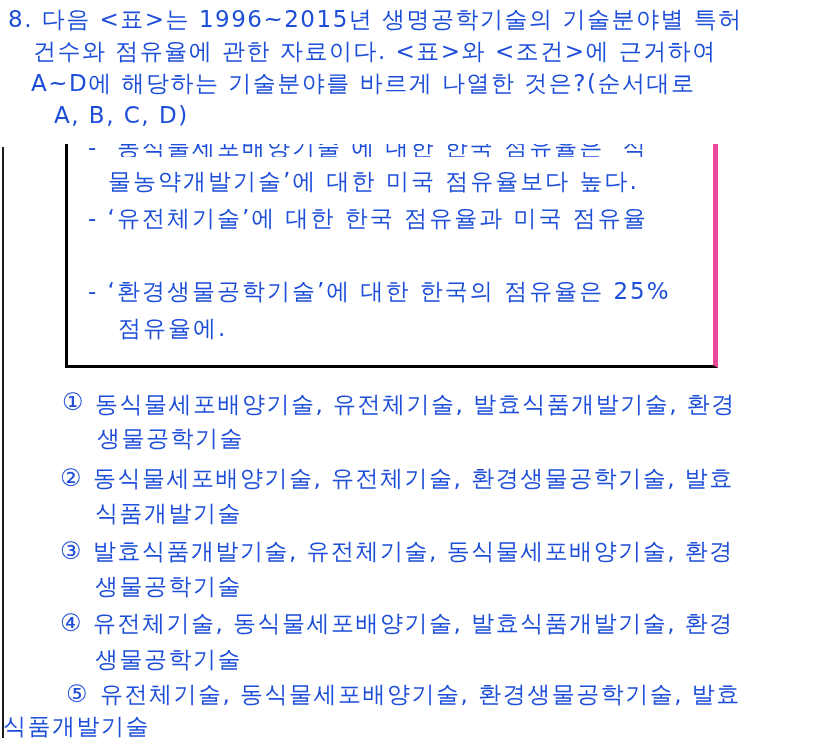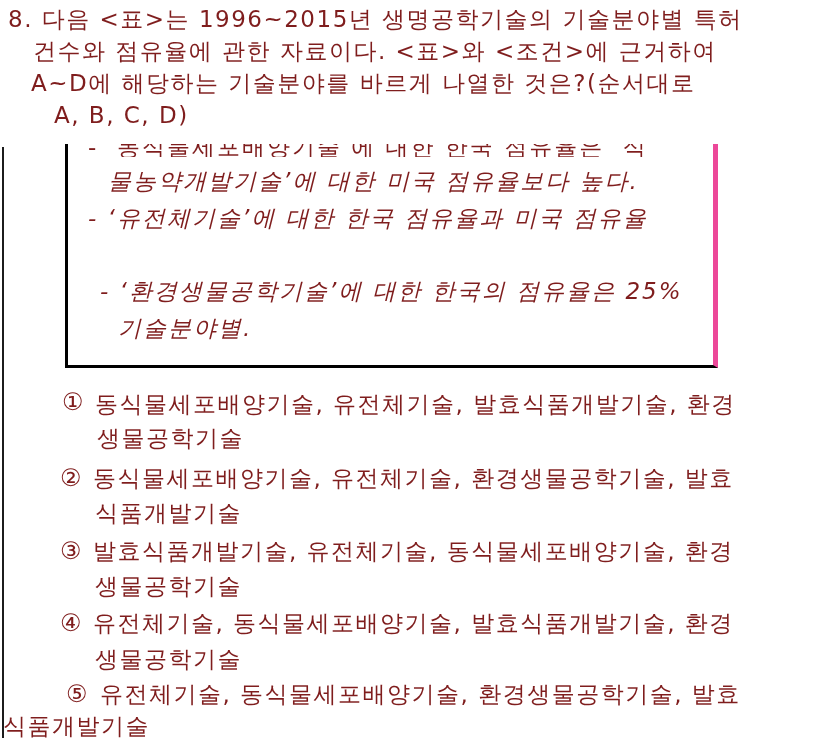--- a/index.html
+++ b/index.html
@@ -5,21 +5,21 @@
   html, body {
     margin: 0;
     padding: 0;
     background: #ffffff;
   }
   .page {
     position: relative;
     width: 826px;
     height: 738px;
     background: #ffffff;
-    color: #7f1d1d;
+    color: #1d4ed8;
     font-family: "DejaVu Sans", sans-serif;
     font-size: 23px;
     font-weight: 500;
     overflow: hidden;
   }
   .line {
     position: absolute;
     white-space: nowrap;
     letter-spacing: 1.5px;
     line-height: 26px;
@@ -60,25 +60,25 @@
     height: 13px;
     overflow: hidden;
   }
   .cond-clip .clip-inner {
     position: absolute;
     left: 20px;
     top: -12px;
     white-space: nowrap;
     letter-spacing: 2px;
   }
-  .cond-line { letter-spacing: 2px; font-style: italic; }
+  .cond-line { letter-spacing: 2px; }
   .c-line0 { left: 40px; top: 24px;  }
   .c-line1 { left: 20px; top: 61px;  }
   .c-line2 { left: 50px; top: 98px;  }
-  .c-line3 { left: 32px; top: 134px; }
+  .c-line3 { left: 20px; top: 134px; }
   .c-line4 { left: 50px; top: 171px; }
 
   
   .opt-marker {
     position: absolute;
     white-space: nowrap;
     font-size: 24px;
     line-height: 26px;
   }
   .o1-m { left: 62px; top: 389px; }
@@ -115,21 +115,21 @@
 
   <div class="left-rule"></div>
 
   <div class="cond-box">
     <div class="cond-clip">
       <div class="clip-inner">- ‘동식물세포배양기술’에 대한 한국 점유율은 ‘식</div>
     </div>
     <div class="line cond-line c-line0">물농약개발기술’에 대한 미국 점유율보다 높다.</div>
     <div class="line cond-line c-line1">- ‘유전체기술’에 대한 한국 점유율과 미국 점유율</div>
     <div class="line cond-line c-line3">- ‘환경생물공학기술’에 대한 한국의 점유율은 25%</div>
-    <div class="line cond-line c-line4">기술분야별.</div>
+    <div class="line cond-line c-line4">점유율에.</div>
   </div>
 
   <div>
 
     <div>
       <div class="opt-marker o1-m">①</div>
       <div class="line o1-l1">동식물세포배양기술, 유전체기술, 발효식품개발기술, 환경</div>
       <div class="line o1-l2">생물공학기술</div>
     </div>
 

